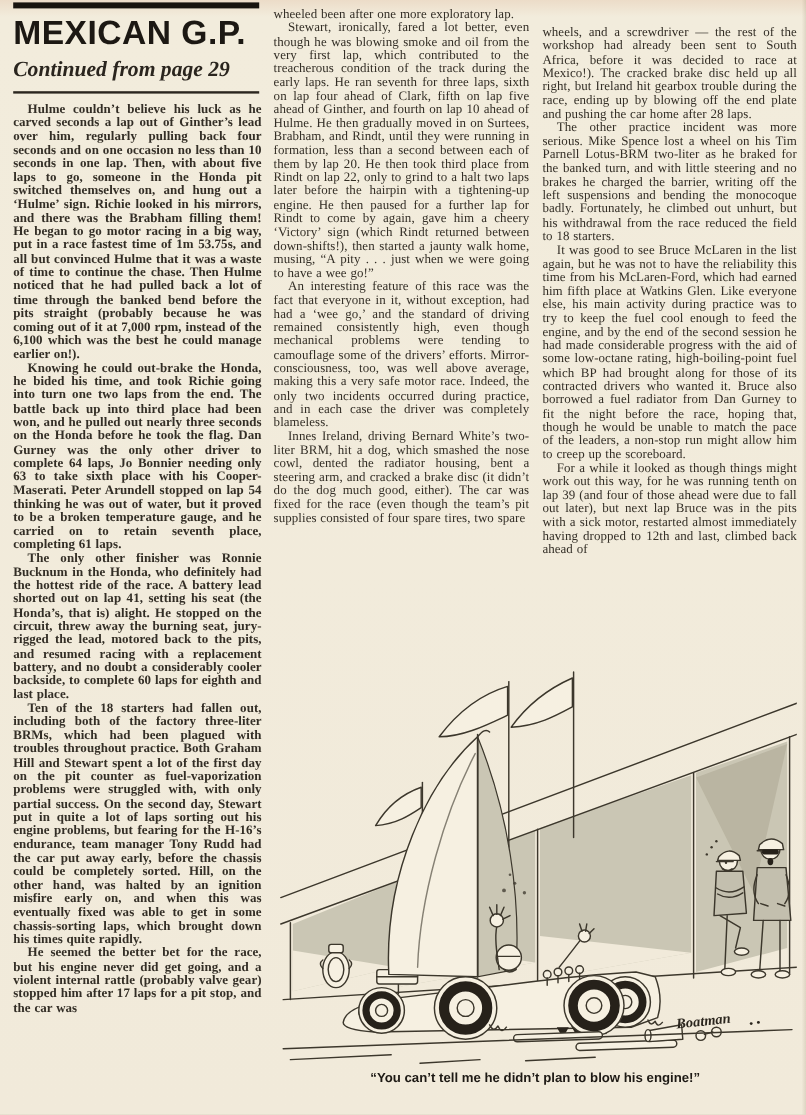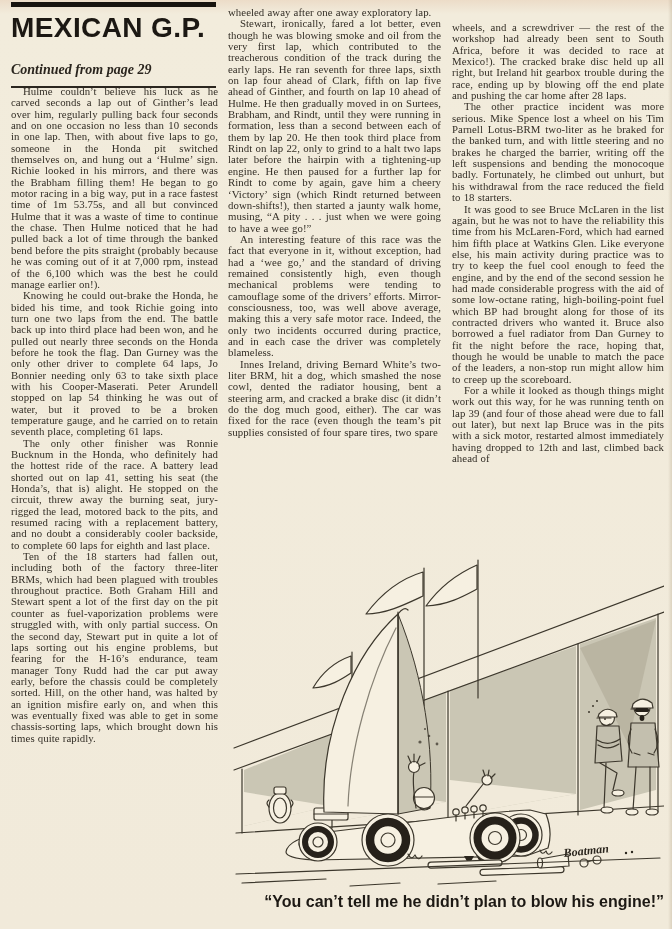--- a/index.html
+++ b/index.html
@@ -10,34 +10,34 @@
     font-family:"Liberation Serif", serif;
     color:#332e26;
   }
   .page::after{content:"";position:absolute;right:0;top:0;width:4px;height:100%;
     background:linear-gradient(270deg,rgba(120,100,70,.18),rgba(120,100,70,0));pointer-events:none;}
   
   .masthead{position:absolute;left:11px;top:2px;width:205px;}
   .topbar{height:5px;background:#18140f;margin-bottom:7px;}
   .title{font-family:"Liberation Sans", sans-serif;font-weight:700;font-size:28px;
     letter-spacing:.4px;color:#1c1813;line-height:1;}
-  .continued{font-style:italic;font-weight:700;font-size:14px;color:#2a251e;margin-top:20px;}
+  .continued{font-style:italic;font-weight:700;font-size:18px;color:#2a251e;margin-top:5px;}
   .rule{height:2px;background:#2b261f;margin-top:8px;}
   
   .col{position:absolute;text-align:justify;font-size:10.8px;line-height:11.35px;
     letter-spacing:.05px;word-spacing:.4px;}
   .col p{margin:0;text-indent:12px;}
   .col p.cont{text-indent:0;}
-  #col1{left:11px;top:86px;width:207px;}
+  #col1{left:11px;top:86px;width:207px;font-weight:bold;}
   #col2{left:228px;top:7px;width:213px;}
   #col3{left:452px;top:22px;width:212px;}
   
   .cartoon{position:absolute;left:228px;top:556px;width:436px;height:332px;}
-  .caption{position:absolute;left:228px;top:893px;width:436px;text-align:right;
-    font-family:"Liberation Sans", sans-serif;font-weight:700;font-size:16px;color:#1d1914;}
+  .caption{position:absolute;left:228px;top:893px;width:436px;text-align:center;
+    font-family:"Liberation Sans", sans-serif;font-weight:700;font-size:11px;color:#1d1914;}
   svg .ink{stroke:#3c372c;fill:none;stroke-width:1.2;stroke-linecap:round;stroke-linejoin:round;}
   svg .inkf{stroke:#3c372c;fill:#f6f0e1;stroke-width:1.2;stroke-linejoin:round;}
   svg .shade{fill:#cac6b4;stroke:none;}
   svg .shade2{fill:#bab5a2;stroke:none;}
   svg .dark{fill:#2a251d;stroke:none;}
 </style>
 </head>
 <body>
 
 <div class="page">
@@ -47,24 +47,25 @@
     <div class="title">MEXICAN G.P.</div>
     <div class="continued">Continued from page 29</div>
     <div class="rule"></div>
   </div>
 
   <div class="col" id="col1">
     <p>Hulme couldn’t believe his luck as he carved seconds a lap out of Ginther’s lead over him, regularly pulling back four seconds and on one occasion no less than 10 seconds in one lap. Then, with about five laps to go, someone in the Honda pit switched themselves on, and hung out a ‘Hulme’ sign. Richie looked in his mirrors, and there was the Brabham filling them! He began to go motor racing in a big way, put in a race fastest time of 1m 53.75s, and all but convinced Hulme that it was a waste of time to continue the chase. Then Hulme noticed that he had pulled back a lot of time through the banked bend before the pits straight (probably because he was coming out of it at 7,000 rpm, instead of the 6,100 which was the best he could manage earlier on!).</p>
     <p>Knowing he could out-brake the Honda, he bided his time, and took Richie going into turn one two laps from the end. The battle back up into third place had been won, and he pulled out nearly three seconds on the Honda before he took the flag. Dan Gurney was the only other driver to complete 64 laps, Jo Bonnier needing only 63 to take sixth place with his Cooper-Maserati. Peter Arundell stopped on lap 54 thinking he was out of water, but it proved to be a broken temperature gauge, and he carried on to retain seventh place, completing 61 laps.</p>
     <p>The only other finisher was Ronnie Bucknum in the Honda, who definitely had the hottest ride of the race. A battery lead shorted out on lap 41, setting his seat (the Honda’s, that is) alight. He stopped on the circuit, threw away the burning seat, jury-rigged the lead, motored back to the pits, and resumed racing with a replacement battery, and no doubt a considerably cooler backside, to complete 60 laps for eighth and last place.</p>
     <p>Ten of the 18 starters had fallen out, including both of the factory three-liter BRMs, which had been plagued with troubles throughout practice. Both Graham Hill and Stewart spent a lot of the first day on the pit counter as fuel-vaporization problems were struggled with, with only partial success. On the second day, Stewart put in quite a lot of laps sorting out his engine problems, but fearing for the H-16’s endurance, team manager Tony Rudd had the car put away early, before the chassis could be completely sorted. Hill, on the other hand, was halted by an ignition misfire early on, and when this was eventually fixed was able to get in some chassis-sorting laps, which brought down his times quite rapidly.</p>
+    <p>He seemed the better bet for the race, but his engine never did get going, and a violent internal rattle (probably valve gear) stopped him after 17 laps for a pit stop, and the car was</p>
   </div>
 
   <div class="col" id="col2">
-    <p class="cont">wheeled away after one away exploratory lap.</p>
+    <p class="cont">wheeled been after one more exploratory lap.</p>
     <p>Stewart, ironically, fared a lot better, even though he was blowing smoke and oil from the very first lap, which contributed to the treacherous condition of the track during the early laps. He ran seventh for three laps, sixth on lap four ahead of Clark, fifth on lap five ahead of Ginther, and fourth on lap 10 ahead of Hulme. He then gradually moved in on Surtees, Brabham, and Rindt, until they were running in formation, less than a second between each of them by lap 20. He then took third place from Rindt on lap 22, only to grind to a halt two laps later before the hairpin with a tightening-up engine. He then paused for a further lap for Rindt to come by again, gave him a cheery ‘Victory’ sign (which Rindt returned between down-shifts!), then started a jaunty walk home, musing, “A pity . . . just when we were going to have a wee go!”</p>
     <p>An interesting feature of this race was the fact that everyone in it, without exception, had had a ‘wee go,’ and the standard of driving remained consistently high, even though mechanical problems were tending to camouflage some of the drivers’ efforts. Mirror-consciousness, too, was well above average, making this a very safe motor race. Indeed, the only two incidents occurred during practice, and in each case the driver was completely blameless.</p>
     <p>Innes Ireland, driving Bernard White’s two-liter BRM, hit a dog, which smashed the nose cowl, dented the radiator housing, bent a steering arm, and cracked a brake disc (it didn’t do the dog much good, either). The car was fixed for the race (even though the team’s pit supplies consisted of four spare tires, two spare</p>
   </div>
 
   <div class="col" id="col3">
     <p class="cont">wheels, and a screwdriver — the rest of the workshop had already been sent to South Africa, before it was decided to race at Mexico!). The cracked brake disc held up all right, but Ireland hit gearbox trouble during the race, ending up by blowing off the end plate and pushing the car home after 28 laps.</p>
     <p>The other practice incident was more serious. Mike Spence lost a wheel on his Tim Parnell Lotus-BRM two-liter as he braked for the banked turn, and with little steering and no brakes he charged the barrier, writing off the left suspensions and bending the monocoque badly. Fortunately, he climbed out unhurt, but his withdrawal from the race reduced the field to 18 starters.</p>
     <p>It was good to see Bruce McLaren in the list again, but he was not to have the reliability this time from his McLaren-Ford, which had earned him fifth place at Watkins Glen. Like everyone else, his main activity during practice was to try to keep the fuel cool enough to feed the engine, and by the end of the second session he had made considerable progress with the aid of some low-octane rating, high-boiling-point fuel which BP had brought along for those of its contracted drivers who wanted it. Bruce also borrowed a fuel radiator from Dan Gurney to fit the night before the race, hoping that, though he would be unable to match the pace of the leaders, a non-stop run might allow him to creep up the scoreboard.</p>
     <p>For a while it looked as though things might work out this way, for he was running tenth on lap 39 (and four of those ahead were due to fall out later), but next lap Bruce was in the pits with a sick motor, restarted almost immediately having dropped to 12th and last, climbed back ahead of</p>

